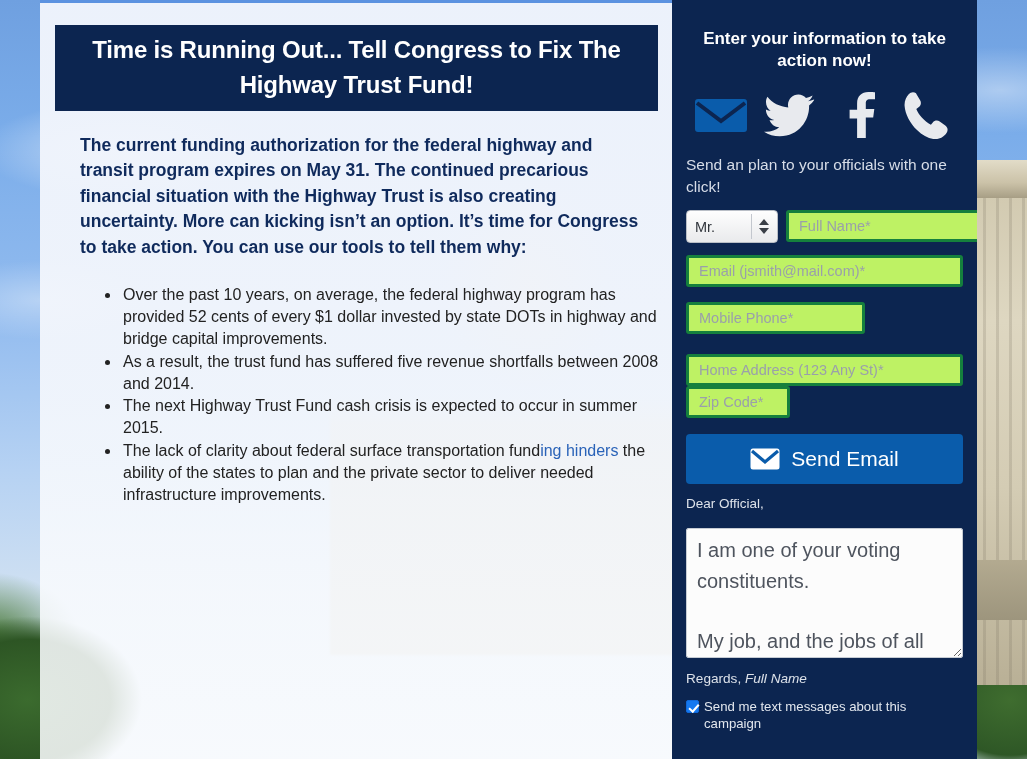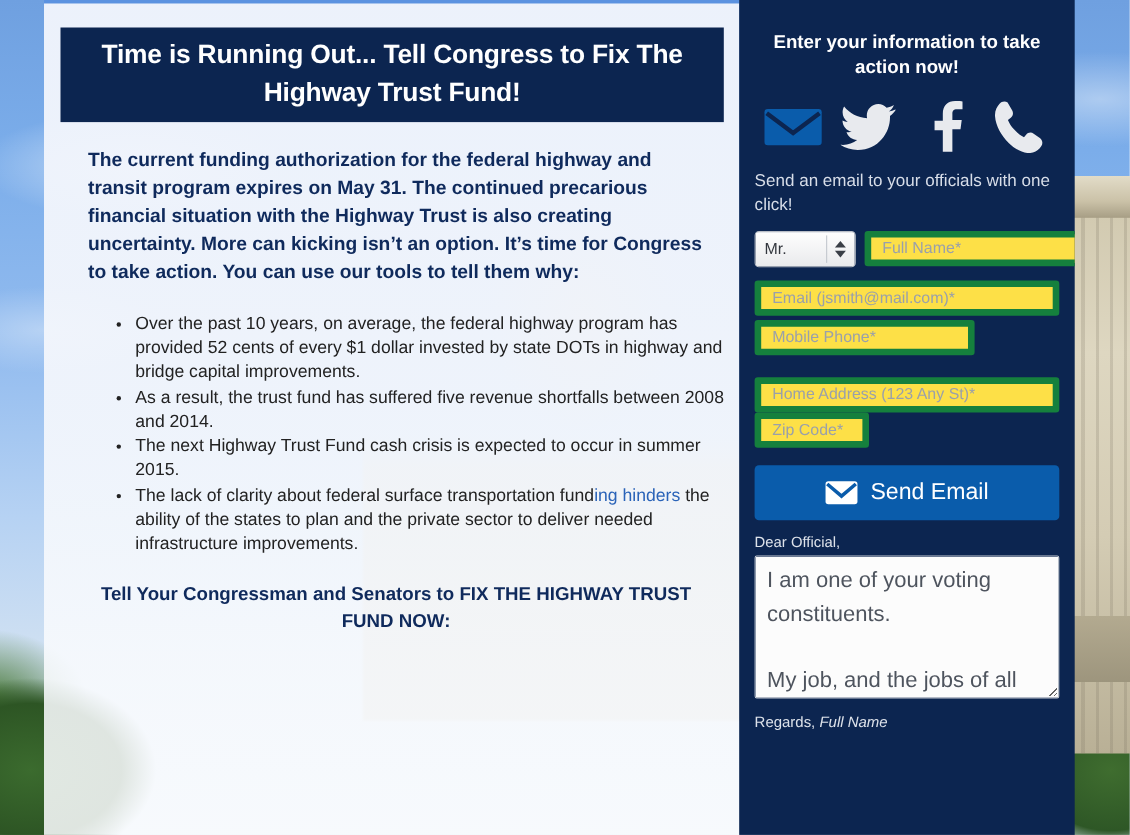--- a/index.html
+++ b/index.html
@@ -168,23 +168,23 @@
   #form-subtitle {
     margin: 14px 0 0 0;
     color: #d7dde8;
     font-size: 15.5px;
     line-height: 1.42;
   }
 
   .field-row { margin-top: 12px; display: flex; gap: 8px; }
   .txt {
     height: 32px;
-    border: 6px solid #15803d;
+    border: 3px solid #15803d;
     border-radius: 3px;
-    background: #fde047;
+    background: #bef264;
     color: #5d6470;
     font-family: "Liberation Sans", sans-serif;
     font-size: 14.5px;
     padding: 0 10px;
     outline: none;
   }
   .txt::placeholder { color: #9aa0aa; }
   #salutation-select {
     width: 92px; height: 33px;
     border: 1px solid #b9bec6;
@@ -213,37 +213,37 @@
   }
   .stepper-up   { border-bottom: 6px solid #3a3f47; }
   .stepper-down { border-top: 6px solid #3a3f47; }
   .select-divider {
     position: absolute; right: 26px; top: 4px; bottom: 4px;
     width: 1px; background: #c3c7ce; pointer-events: none;
   }
 
   #fullname-input    { flex: 1; }
   #email-input       { width: 100%; margin-top: 12px; }
-  #mobile-input      { width: 200px; margin-top: 4px; }
+  #mobile-input      { width: 179px; margin-top: 15px; }
   #address-input     { width: 100%; margin-top: 20px; }
   #zip-input         { width: 104px; }
 
   #send-email-button {
     width: 100%; height: 50px; margin-top: 16px;
     background: #0a5cab;
     border: none; border-radius: 4px;
     color: #ffffff;
     font-family: "Liberation Sans", sans-serif;
     font-size: 21px;
     display: flex; align-items: center; justify-content: center; gap: 11px;
     cursor: pointer;
   }
 
   #dear-official {
-    margin: 12px 0 0 0;
+    margin: 12px 0 12px 0;
     color: #dde2ea;
     font-size: 13.5px;
   }
   #letter-textarea {
     width: 100%; height: 130px; margin-top: 5px;
     border: 1px solid #c6ccd4;
     border-radius: 2px;
     background: #fcfcfc;
     color: #4e545e;
     font-family: "Liberation Sans", sans-serif;
@@ -305,21 +305,20 @@
 
       <p id="lead-paragraph">The current funding authorization for the federal highway and transit program expires on May 31.  The continued precarious financial situation with the Highway Trust is also creating uncertainty.  More can kicking isn’t an option.  It’s time for Congress to take action. You can use our tools to tell them why:</p>
 
       <ul id="bullet-list">
         <li>Over the past 10 years, on average, the federal highway program has provided 52 cents of every $1 dollar invested by state DOTs in highway and bridge capital improvements.</li>
         <li>As a result, the trust fund has suffered five revenue shortfalls between 2008 and 2014.</li>
         <li>The next Highway Trust Fund cash crisis is expected to occur in summer 2015.</li>
         <li><span>The lack of clarity about federal surface transportation fund</span><span class="hl-blue">ing hinders</span><span> the ability of the states to plan and the private sector to deliver needed infrastructure improvements.</span></li>
       </ul>
 
-      <p id="cta-heading">Tell Your Congressman and Senators to FIX THE HIGHWAY TRUST FUND NOW:</p>
 
 
     </div>
   </div>
 
   <div id="form-panel">
 
     <h2 id="form-title">Enter your information to take action now!</h2>
 
     <div id="social-row">
@@ -344,21 +343,21 @@
       </div>
 
       <div class="social-icon" title="Phone">
         <svg width="50" height="48" viewBox="0 0 50 48" aria-hidden="true">
           <path fill="#e8eaee" d="M13.1 2.2C10.6.6 7.6 1.1 5.7 3.3 3.3 6 1.2 9.7 1.6 14.9c.6 8.1 5.3 17.1 12.4 24.1C21 46 29.6 49.6 36 47.6c3.4-1.05 5.9-3.1 7.7-5.9 1.6-2.5 1-5.6-1.4-7.3l-5.6-3.9c-2.2-1.55-5.2-1.15-6.9.95l-1.9 2.35c-3.5-1.9-6.5-4.3-9.1-7.2-2.4-2.7-4.2-5.5-5.5-8.6l2.6-1.95c2.1-1.6 2.6-4.55 1.2-6.8l-4-6.85z"></path>
         </svg>
       </div>
 
     </div>
 
-    <p id="form-subtitle">Send an email to your officials with one click!</p>
+    <p id="form-subtitle">Send an plan to your officials with one click!</p>
 
     <div class="field-row">
       <div class="select-wrap">
         <select id="salutation-select"><option value="Mr.">Mr.</option><option value="Mrs.">Mrs.</option><option value="Ms.">Ms.</option><option value="Dr.">Dr.</option></select>
         <div class="select-divider"></div>
         <div class="select-stepper">
           <div class="stepper-up"></div>
           <div class="stepper-down"></div>
         </div>
       </div>
@@ -385,15 +384,19 @@
 
     <p id="dear-official">Dear Official,</p>
 
     <textarea id="letter-textarea" style="">I am one of your voting constituents.
 
 My job, and the jobs of all my colleagues who work in your state, depend on the decisions you make about transportation policy.</textarea>
 
     <p id="regards-line"><span>Regards,</span> <i>Full Name</i></p>
 
 
+    <label class="check-row">
+      <input class="cb" type="checkbox" checked="" style="">
+      <span>Send me text messages about this campaign</span>
+    </label>
 
   </div>
 </div>
 
 </body></html>

